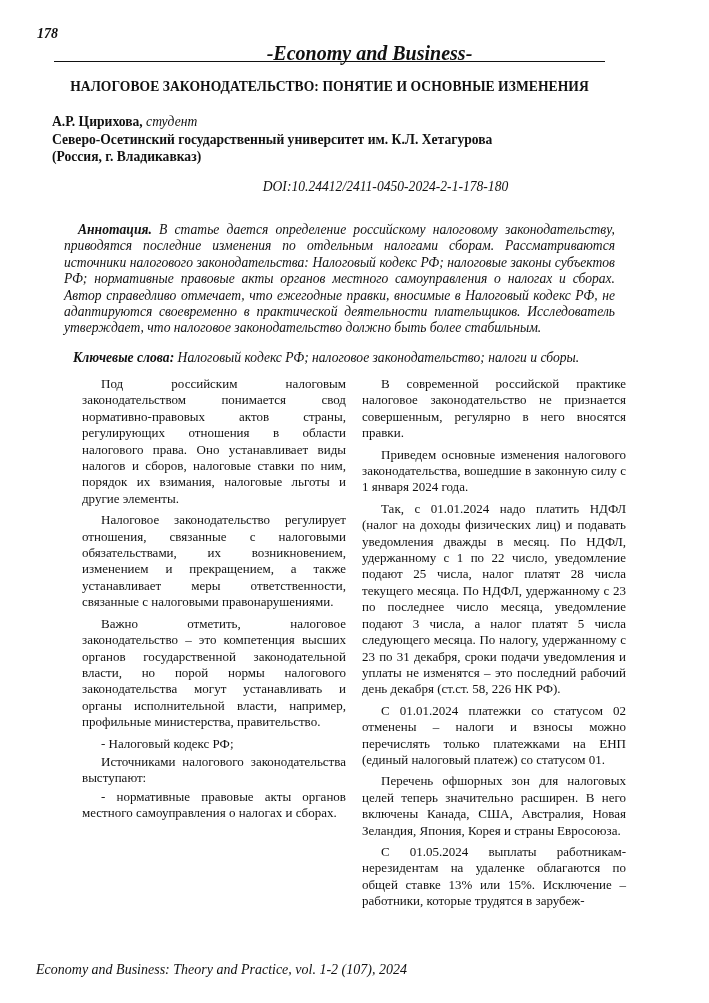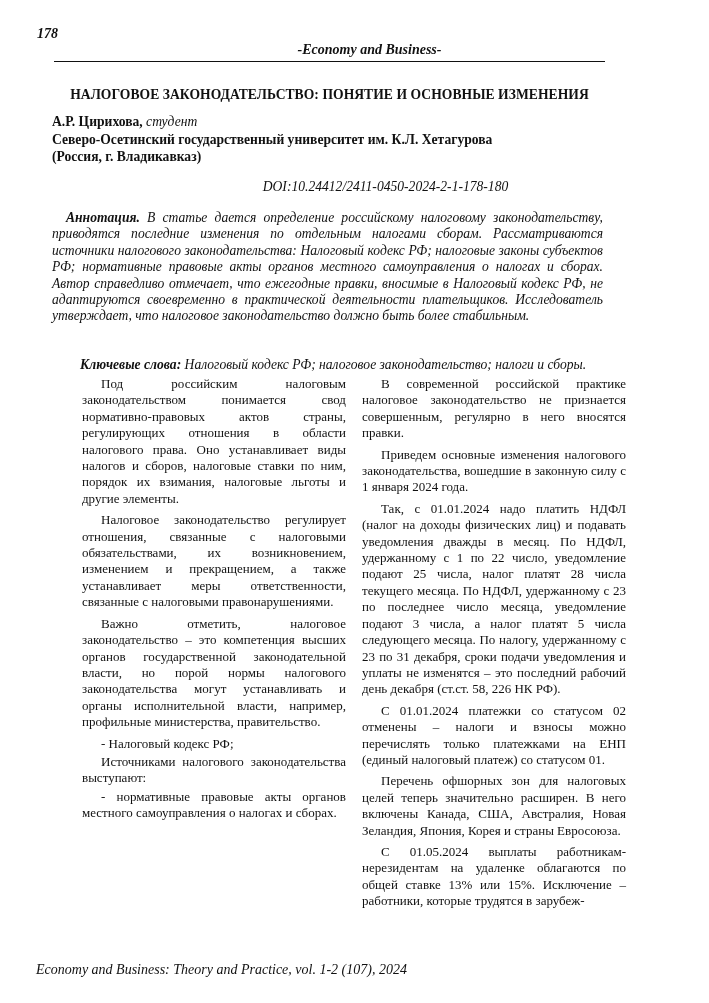--- a/index.html
+++ b/index.html
@@ -1,31 +1,31 @@
 <!DOCTYPE html>
 <html><head>
 <meta charset="utf-8">
 <style>
   html, body { margin: 0; padding: 0; background: #ffffff; }
   body { width: 709px; height: 1003px; position: relative; overflow: hidden;
          font-family: "Liberation Serif", serif; color: #111; }
   .page-num { position: absolute; left: 37px; top: 26px; font-size: 14px; font-weight: bold; font-style: italic; }
   .running-head { position: absolute; left: 0; width: 709px; top: 42px; text-align: center;
-                  font-size: 14px; font-weight: bold; font-style: italic; padding-left: 30px; box-sizing: border-box; }
+                  font-size: 20px; font-weight: bold; font-style: italic; padding-left: 30px; box-sizing: border-box; }
   .head-rule { position: absolute; left: 54px; width: 551px; top: 61px; height: 0; border-top: 1.6px solid #111; }
   .title { position: absolute; left: 54px; width: 551px; top: 79px; text-align: center;
-           font-size: 13.6px; font-weight: bold; letter-spacing: 0.05px; margin-top: 8px; }
+           font-size: 13.6px; font-weight: bold; letter-spacing: 0.05px; }
   .author-block { position: absolute; left: 52px; top: 113px; font-size: 13.6px; font-weight: bold; line-height: 17.5px; }
   .author-block .role { font-weight: normal; font-style: italic; margin-top: 48px; }
   .doi { position: absolute; left: 0; width: 709px; text-align: center; top: 179px; font-size: 13.6px; font-style: italic; padding-left: 62px; box-sizing: border-box; }
   .abstract { position: absolute; left: 52px; width: 551px; top: 210px; font-size: 13.6px; font-style: italic;
-              line-height: 16.4px; text-align: justify; text-indent: 14px; margin: 0; }
+              line-height: 16.4px; text-align: justify; text-indent: 14px; margin: 12px; }
   .abstract b, .keywords b { font-weight: bold; }
   .keywords { position: absolute; left: 52px; width: 551px; top: 343px; font-size: 13.6px; font-style: italic;
-              line-height: 16.4px; text-indent: 14px; margin: 14px; }
+              line-height: 16.4px; text-indent: 14px; margin: 7px; }
   .col { position: absolute; top: 376px; width: 264px; font-size: 13px; line-height: 16.4px; text-align: justify; }
   .col-left { left: 82px; }
   .col-right { left: 362px; }
   .col p { margin: 0 0 5px 0; text-indent: 19px; }
   .col p.list { margin: 0 0 2px 0; }
   .footer { position: absolute; left: 36px; top: 962px; font-size: 14px; font-style: italic; }
 </style>
 </head>
 <body>
 

